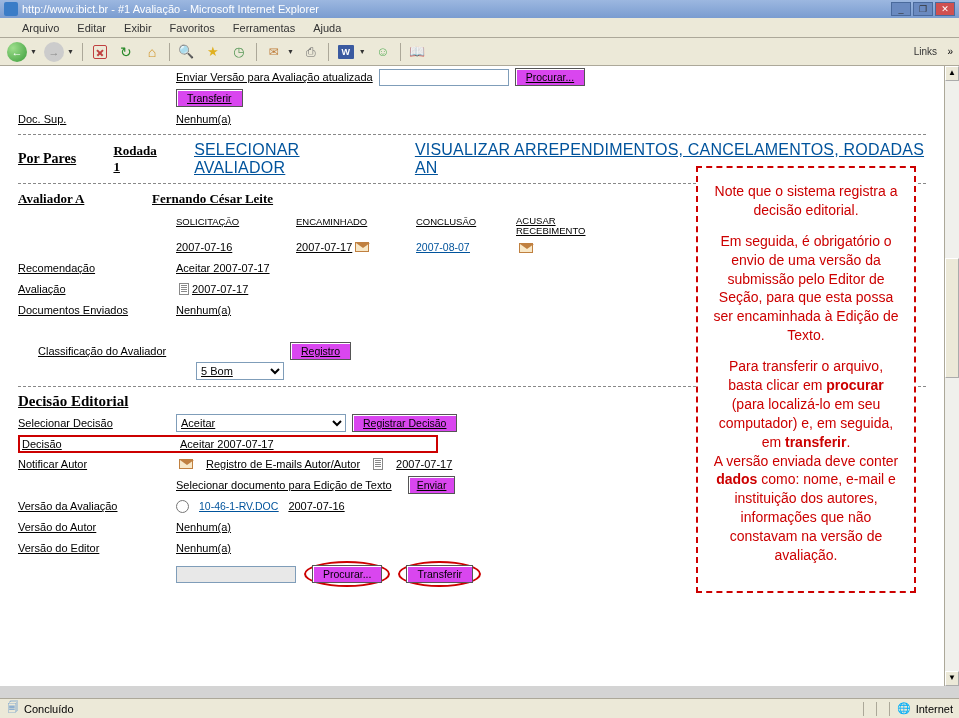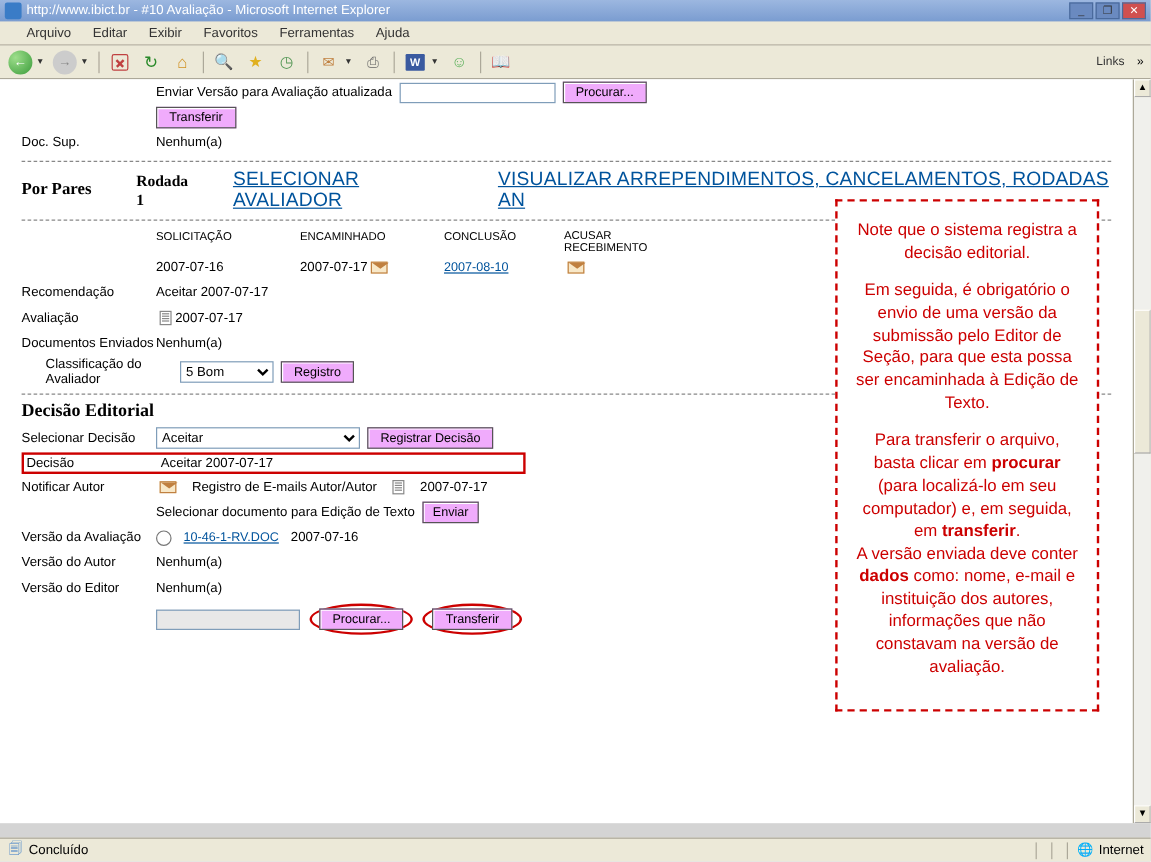--- a/index.html
+++ b/index.html
@@ -15,34 +15,34 @@
 .menubar span { cursor: default; }
 
 .toolbar { background: #ece9d8; height: 28px; display: flex; align-items: center; padding: 0 6px; gap: 4px; border-bottom: 1px solid #aca899; position: relative; }
 .tb-btn { width: 22px; height: 22px; display: flex; align-items: center; justify-content: center; border: 1px solid transparent; border-radius: 2px; }
 .tb-sep { width: 1px; height: 18px; background: #aca899; margin: 0 2px; }
 .tb-arrow { font-size: 7px; color: #333; margin-left: -2px; margin-right: 2px; }
 .links-label { position: absolute; right: 22px; font-size: 10px; color: #333; }
 .links-chevron { position: absolute; right: 6px; font-size: 10px; }
 
 .content-wrap { background: #fff; height: 620px; overflow: hidden; position: relative; display: flex; }
-.content { flex: 1; padding: 2px 18px 14px 18px; position: relative; }
+.content { flex: 1; padding: 2px 18px 14px 18px; position: relative; text-decoration: underline; }
 .scrollbar { width: 15px; background: #ece9d8; border-left: 1px solid #aca899; display: flex; flex-direction: column; }
 .sb-btn { height: 15px; background: #ece9d8; border: 1px outset #fff; font-size: 8px; text-align: center; line-height: 12px; }
 .sb-track { flex: 1; background: #f0f0ec; position: relative; }
 .sb-thumb { position: absolute; left: 0; right: 0; top: 30%; height: 120px; background: #ece9d8; border: 1px outset #fff; }
 
 .row { display: flex; align-items: center; margin-bottom: 3px; min-height: 18px; }
 .dashed-hr { border: none; border-top: 1px dashed #888; margin: 6px 0; }
-.label-col { width: 112px; }
+.label-col { width: 158px; }
 .val-col { flex: 1; }
 
 input[type=text] { border: 1px solid #7f9db9; height: 17px; font-size: 11px; padding: 0 2px; }
 select { border: 1px solid #7f9db9; height: 18px; font-size: 11px; background: #fff; }
-.btn { background: #f0abfc; border: 1px solid #555; padding: 1px 10px; font-size: 10.5px; height: 18px; cursor: default; box-shadow: inset 1px 1px 0 #fff; }
+.btn { background: #d946ef; border: 1px solid #555; padding: 1px 10px; font-size: 10.5px; height: 18px; cursor: default; box-shadow: inset 1px 1px 0 #fff; }
 .link { color: #00539c; text-decoration: underline; cursor: pointer; font-size: 10.5px; }
 .link-allcaps { text-transform: uppercase; letter-spacing: 0.2px; font-size: 16px; }
 .smallcaps-link { font-variant: small-caps; }
 
 h3.serif { font-family: Georgia, 'Times New Roman', serif; font-weight: bold; font-size: 15px; margin: 6px 0 4px 0; }
 .h3-inline { font-family: Georgia, 'Times New Roman', serif; font-weight: bold; font-size: 14px; }
 
 .mail-icon { display: inline-block; width: 14px; height: 10px; border: 1px solid #c08040; background: #f8e8c8; position: relative; margin: 0 3px; vertical-align: middle; }
 .mail-icon::after { content: ''; position: absolute; top: 0; left: 0; width: 0; height: 0; border-left: 7px solid transparent; border-right: 7px solid transparent; border-top: 5px solid #c08040; }
 .doc-icon { display: inline-block; width: 10px; height: 12px; border: 1px solid #888; background: #fff; margin: 0 3px; vertical-align: middle; position: relative; }
@@ -74,21 +74,21 @@
 .mailtb-ic { color: #c08040; font-size: 12px; }
 .print-ic { color: #666; font-size: 12px; }
 .word-ic { width: 16px; height: 14px; background: #3a5aa0; color: #fff; font-size: 9px; font-weight: bold; display: flex; align-items: center; justify-content: center; border-radius: 1px; }
 .msgr-ic { color: #5ab05a; font-size: 13px; }
 </style>
 </head>
 <body>
 
 <div class="titlebar">
   <div class="ie-icon"></div>
-  <div class="title">http://www.ibict.br - #10 Avaliação - Microsoft Internet Explorer</div>
+  <div class="title">http://www.ibict.br - #1 Avaliação - Microsoft Internet Explorer</div>
   <div class="winbtns">
     <div>_</div>
     <div>❐</div>
     <div style="background:#d05050;color:#fff;">✕</div>
   </div>
 </div>
 
 <div class="menubar">
   <span>Arquivo</span>
   <span>Editar</span>
@@ -175,39 +175,43 @@
 
   <div class="row" style="margin-top:6px;">
     <span class="h3-inline" style="width:100px;">Por Pares</span>
     <span class="h3-inline" style="font-size:13px;margin-right:30px;">Rodada 1</span>
     <a class="link link-allcaps" style="margin-right:30px;">SELECIONAR AVALIADOR</a>
     <a class="link link-allcaps">VISUALIZAR ARREPENDIMENTOS, CANCELAMENTOS, RODADAS AN</a>
   </div>
 
   <hr class="dashed-hr">
 
+  <div class="row" style="margin-top:4px;">
+    <span class="h3-inline" style="width:134px;font-size:13px;">Avaliador A</span>
+    <span class="h3-inline" style="font-size:13px;">Fernando César Leite</span>
+  </div>
 
   <div class="row" style="margin-top:8px;">
     <div class="label-col"></div>
     <div style="display:flex;">
       <div style="width:120px;font-size:9.5px;">SOLICITAÇÃO</div>
       <div style="width:120px;font-size:9.5px;">ENCAMINHADO</div>
       <div style="width:100px;font-size:9.5px;">CONCLUSÃO</div>
       <div style="width:100px;font-size:9.5px;line-height:1;">ACUSAR RECEBIMENTO</div>
     </div>
   </div>
   <div class="row">
     <div class="label-col"></div>
     <div style="display:flex;align-items:center;">
       <div style="width:120px;">2007-07-16</div>
       <div style="width:120px;display:flex;align-items:center;">
             <span>2007-07-17</span>
             <span class="mail-icon"></span>
           </div>
-      <div style="width:100px;"><a class="link">2007-08-10</a></div>
+      <div style="width:100px;"><a class="link">2007-08-07</a></div>
       <div style="width:100px;"><span class="mail-icon"></span></div>
     </div>
   </div>
 
   <div class="row">
     <div class="label-col">Recomendação</div>
     <div>Aceitar  2007-07-17</div>
   </div>
   <div class="row">
     <div class="label-col">Avaliação</div>
@@ -216,21 +220,21 @@
           <span>2007-07-17</span>
         </div>
   </div>
   <div class="row">
     <div class="label-col" style="line-height:1.1;">Documentos Enviados</div>
     <div>Nenhum(a)</div>
   </div>
   <div class="row">
     <div class="label-col" style="line-height:1.1;margin-left:20px;">Classificação do Avaliador</div>
     <div style="display:flex;align-items:center;gap:6px;">
-      <select style="width:78px;"><option>5 Bom</option></select>
+      <select style="width:88px;margin-top:40px;"><option>5 Bom</option></select>
       <button class="btn">Registro</button>
     </div>
   </div>
 
   <hr class="dashed-hr">
 
   <h3 class="serif">Decisão Editorial</h3>
 
   <div class="row">
     <div class="label-col">Selecionar Decisão</div>
@@ -250,21 +254,21 @@
     <div style="display:flex;align-items:center;gap:10px;">
       <span class="mail-icon"></span>
       <span>Registro de E-mails Autor/Autor</span>
       <span class="doc-icon"></span>
       <span>2007-07-17</span>
     </div>
   </div>
 
   <div class="row">
     <div class="label-col"></div>
-    <div style="display:flex;align-items:center;gap:6px;">
+    <div style="display:flex;align-items:center;gap:16px;">
       <span>Selecionar documento para Edição de Texto</span>
       <button class="btn" style="padding:1px 8px;">Enviar</button>
     </div>
   </div>
 
   <div class="row">
     <div class="label-col" style="line-height:1.1;">Versão da Avaliação</div>
     <div style="display:flex;align-items:center;gap:10px;">
       <input type="radio" style="">
       <a class="link smallcaps-link">10-46-1-RV.DOC</a>

